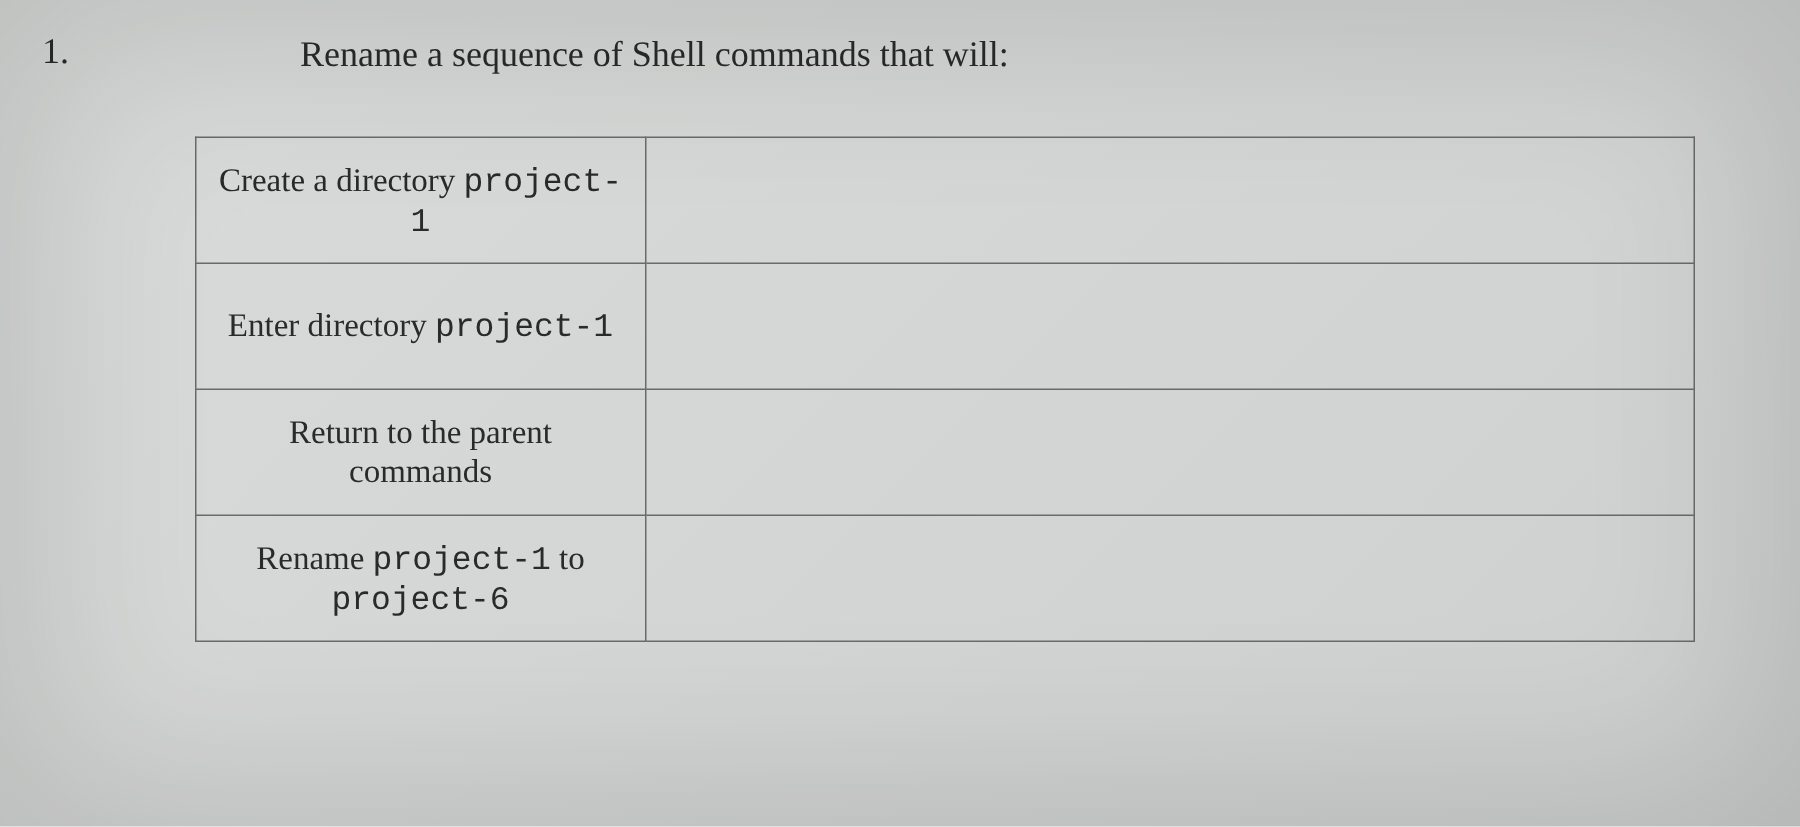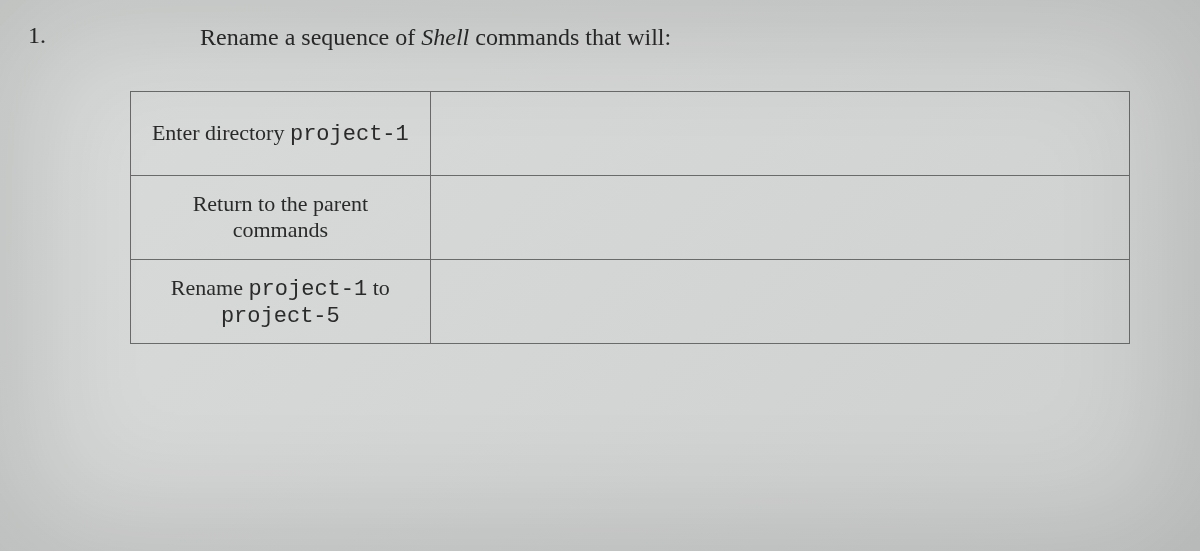--- a/index.html
+++ b/index.html
@@ -25,21 +25,21 @@
       left: 28px;
       font-size: 24px;
       color: #2a2a2a;
     }
     .prompt {
       margin-left: 170px;
       margin-top: 2px;
       font-size: 24px;
       color: #2a2a2a;
     }
-    .italic { font-style: italic; }
+    .italic { }
     .table-wrap {
       margin-top: 40px;
       margin-left: 100px;
       margin-right: 20px;
     }
     table {
       width: 100%;
       border-collapse: collapse;
       table-layout: fixed;
     }
@@ -76,33 +76,39 @@
   <div class="number">1.</div>
   <div class="prompt">
     <span>Rename a sequence of </span><span class="italic">Shell</span><span> commands that will:</span>
   </div>
 
   <div class="table-wrap">
     <table>
       <tbody>
         <tr>
           <td class="left-col">
+            <span>Create a directory </span><span class="tt">project-1</span><span></span>
+          </td>
+          <td class="right-col"></td>
+        </tr>
+        <tr>
+          <td class="left-col">
             <span>Enter directory </span><span class="tt">project-1</span><span></span>
           </td>
           <td class="right-col"></td>
         </tr>
         <tr>
           <td class="left-col">
             <span>Return to the parent commands</span><span class="tt"></span><span></span>
           </td>
           <td class="right-col"></td>
         </tr>
         <tr>
           <td class="left-col">
-            <span>Rename </span><span class="tt">project-1</span><span> to </span><span class="tt">project-5</span>
+            <span>Rename </span><span class="tt">project-1</span><span> to </span><span class="tt">project-6</span>
           </td>
           <td class="right-col"></td>
         </tr>
       </tbody>
     </table>
   </div>
 </div>
 <div class="vignette"></div>
 
 </body></html>

